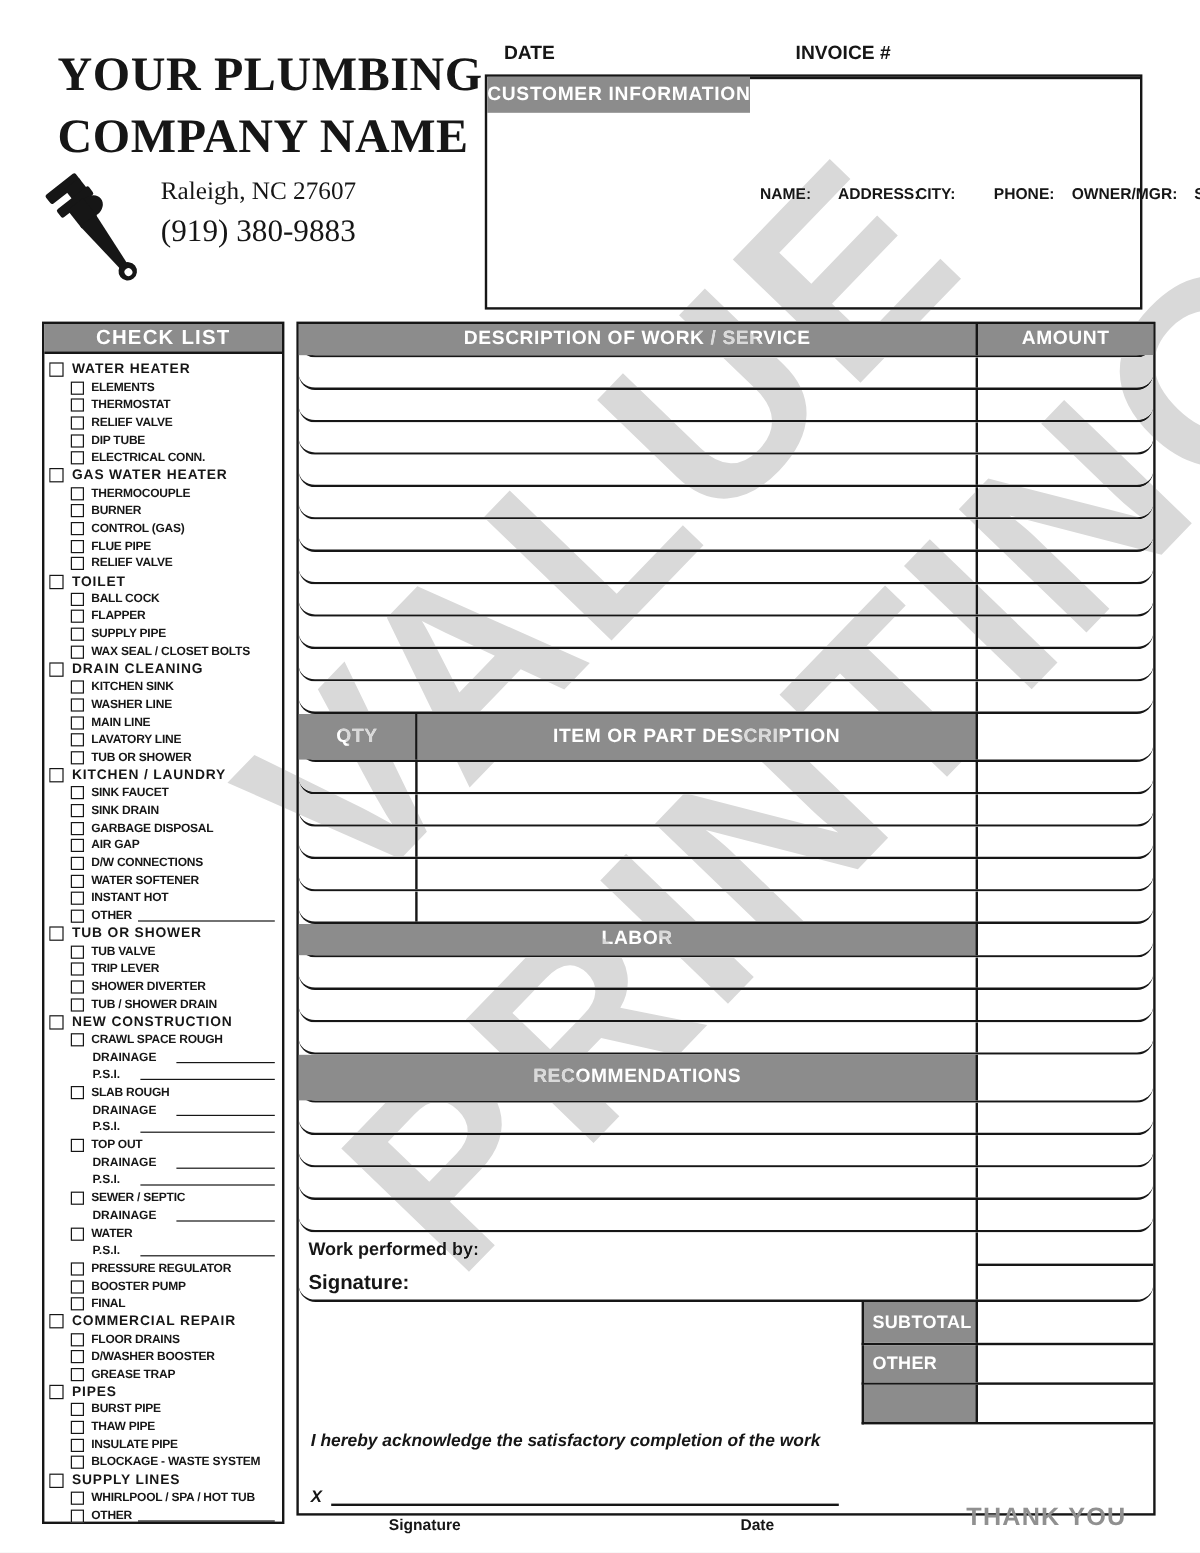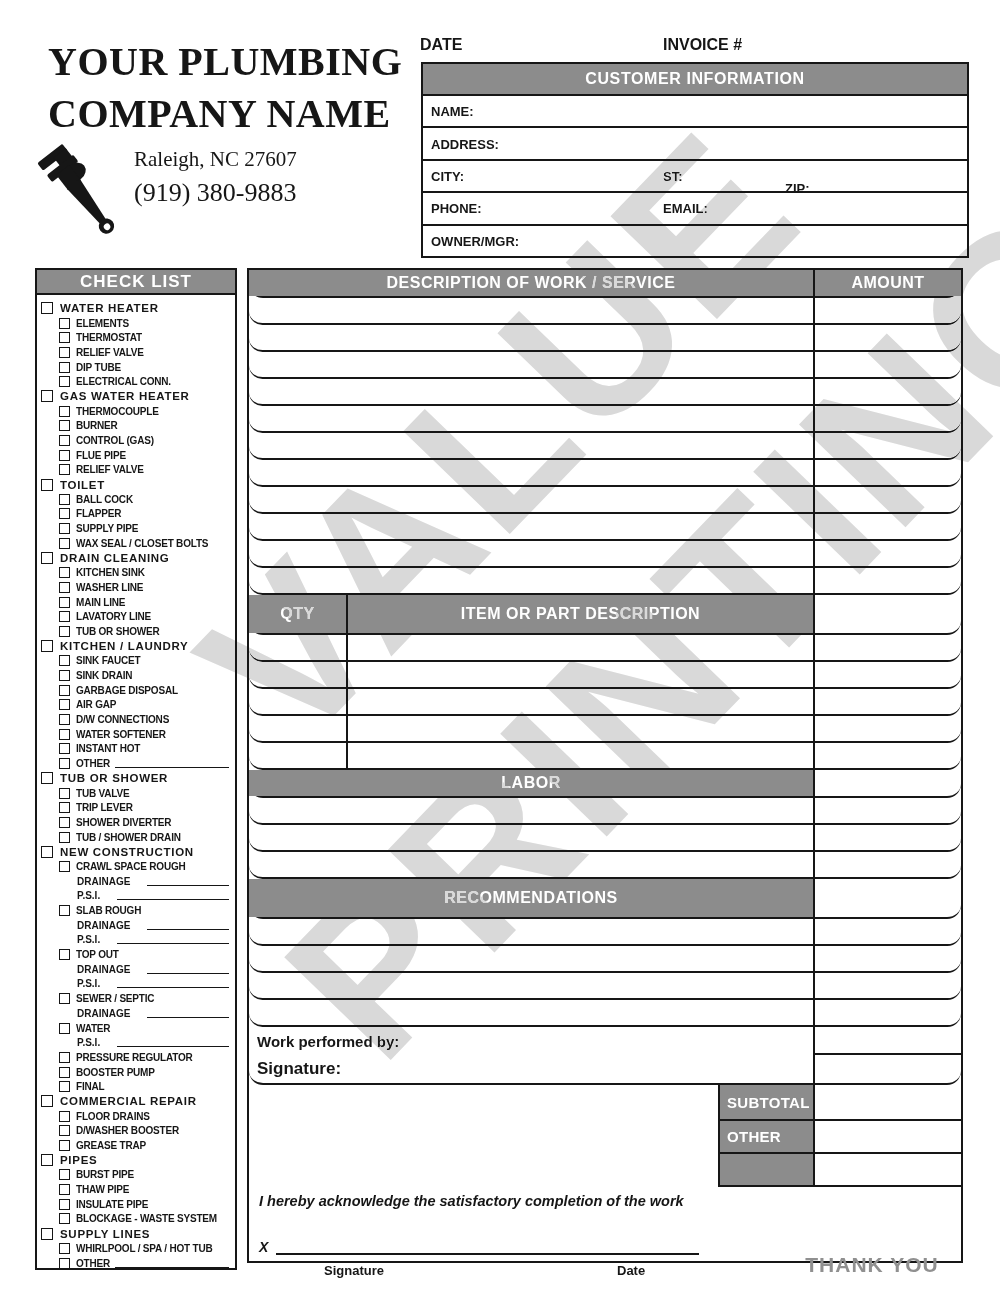--- a/index.html
+++ b/index.html
@@ -28,22 +28,22 @@
     position:absolute; left:134px; top:146px;
     font-family:"Liberation Serif", serif; font-size:21px; line-height:1.33;
   }
   .addr .phone { font-size:26px; margin-top:2px; }
   .wrench { position:absolute; left:34px; top:136px; }
   
   .lbl-date    { position:absolute; left:420px; top:36px; font-size:16px; font-weight:bold; }
   .lbl-invoice { position:absolute; left:663px; top:36px; font-size:16px; font-weight:bold; }
   
   .custbox {
-    position:absolute; left:421px; top:62px; width:548px; height:196px;
-    border:2px solid #161616; display:flex; flex-direction:column;
+    position:absolute; left:404px; top:62px; width:548px; height:196px;
+    border:2px solid #161616; display:flex; 
   }
   .custbox .hd {
     height:30px; background:#8c8c8c; color:#fff; font-weight:bold; font-size:16px;
     letter-spacing:.6px; display:flex; align-items:center; justify-content:center;
   }
   .ci-row { position:relative; flex:1; border-top:2px solid #161616; }
   .ci-lab { position:absolute; top:50%; transform:translateY(-50%); font-size:13px; font-weight:bold; }
   .p8   { left:8px; } .p240 { left:240px; } .p362 { left:362px;margin-top:12px; }
   
   .checklist {

